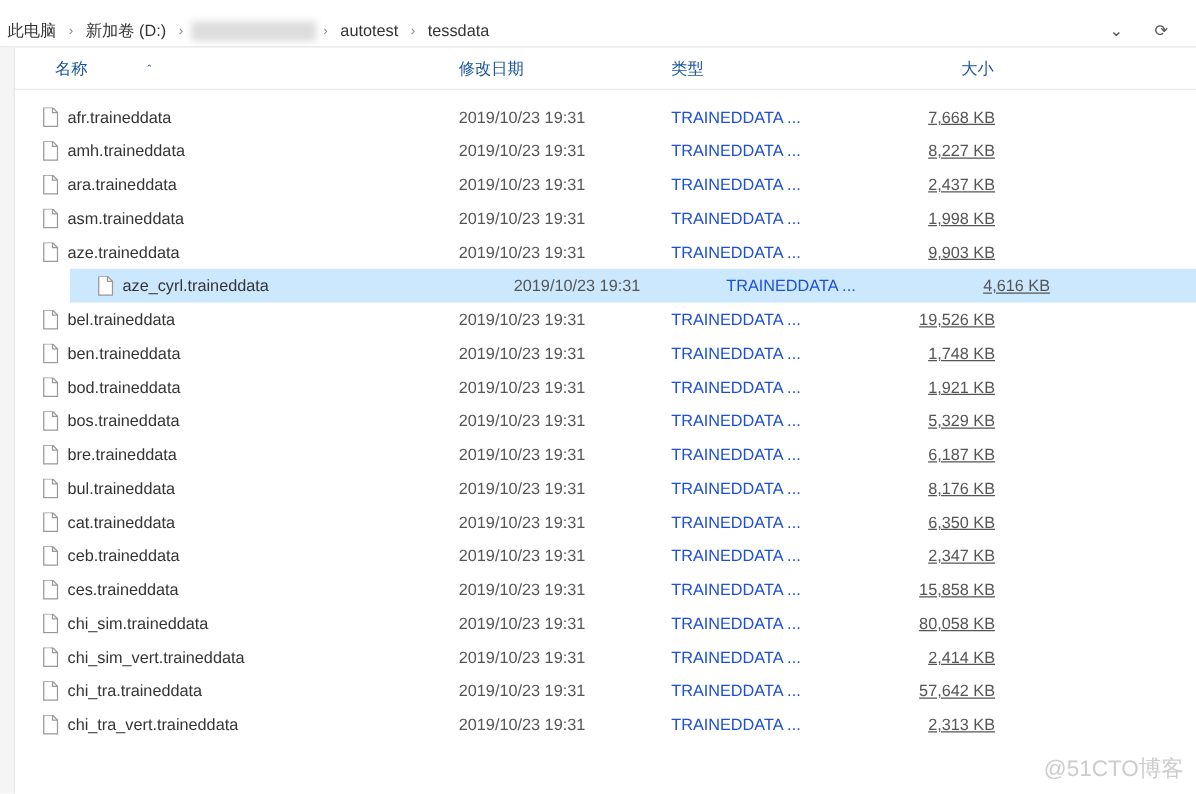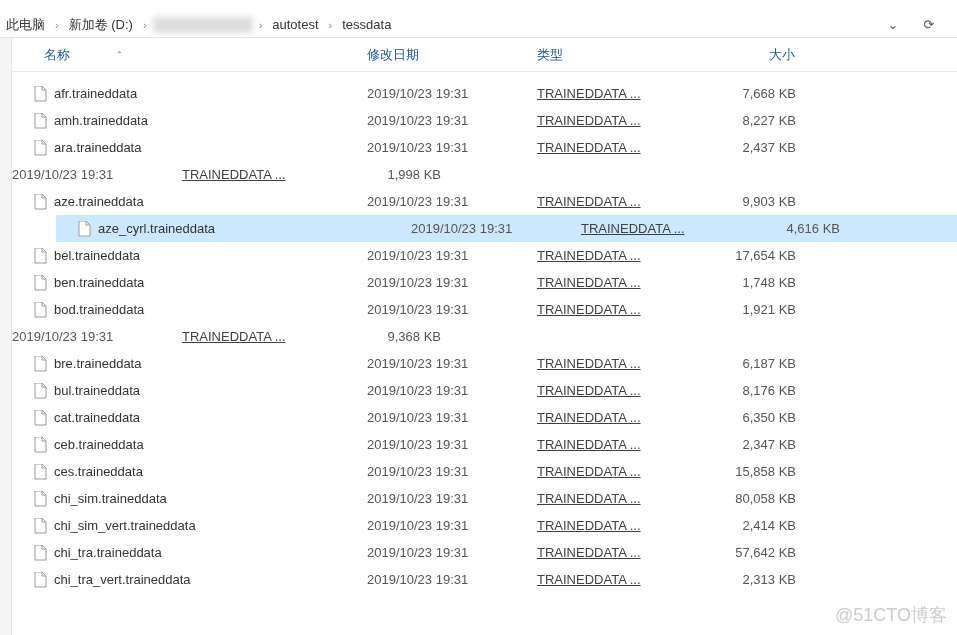--- a/index.html
+++ b/index.html
@@ -122,26 +122,27 @@
       height: 18px;
       display: inline-flex;
       align-items: center;
       justify-content: center;
     }
     .file-icon svg {
       width: 14px;
       height: 16px;
     }
     .row-date { width: 170px; color: #555; }
-    .row-type { width: 165px; color: #404040; text-decoration: underline; }
+    .row-type { width: 165px; color: #1d4ed8; }
     .row-size {
       width: 110px;
       text-align: right;
       padding-right: 16px;
       color: #555;
+      text-decoration: underline;
     }
     .watermark {
       position: absolute;
       bottom: 8px;
       right: 10px;
       color: #ccc;
       font-size: 18px;
       pointer-events: none;
     }
   </style>
@@ -223,20 +224,29 @@
                 <path d="M9 0 L9 4 L13 4" fill="none" stroke="#999" stroke-width="1"></path>
               </svg>
             </span>
             <span>ara.traineddata</span>
           </div>
           <div class="row-date">2019/10/23 19:31</div>
           <div class="row-type">TRAINEDDATA ...</div>
           <div class="row-size">2,437 KB</div>
         </div>
         <div class="file-row">
+          <div class="row-name">
+            <span class="file-icon">
+              <svg viewBox="0 0 14 16">
+                <path d="M2 0 L9 0 L13 4 L13 15 L2 15 Z" fill="#fff" stroke="#999" stroke-width="1"></path>
+                <path d="M9 0 L9 4 L13 4" fill="none" stroke="#999" stroke-width="1"></path>
+              </svg>
+            </span>
+            <span>asm.traineddata</span>
+          </div>
           <div class="row-date">2019/10/23 19:31</div>
           <div class="row-type">TRAINEDDATA ...</div>
           <div class="row-size">1,998 KB</div>
         </div>
         <div class="file-row">
           <div class="row-name">
             <span class="file-icon">
               <svg viewBox="0 0 14 16">
                 <path d="M2 0 L9 0 L13 4 L13 15 L2 15 Z" fill="#fff" stroke="#999" stroke-width="1"></path>
                 <path d="M9 0 L9 4 L13 4" fill="none" stroke="#999" stroke-width="1"></path>
@@ -267,21 +277,21 @@
             <span class="file-icon">
               <svg viewBox="0 0 14 16">
                 <path d="M2 0 L9 0 L13 4 L13 15 L2 15 Z" fill="#fff" stroke="#999" stroke-width="1"></path>
                 <path d="M9 0 L9 4 L13 4" fill="none" stroke="#999" stroke-width="1"></path>
               </svg>
             </span>
             <span>bel.traineddata</span>
           </div>
           <div class="row-date">2019/10/23 19:31</div>
           <div class="row-type">TRAINEDDATA ...</div>
-          <div class="row-size">17,654 KB</div>
+          <div class="row-size">19,526 KB</div>
         </div>
         <div class="file-row">
           <div class="row-name">
             <span class="file-icon">
               <svg viewBox="0 0 14 16">
                 <path d="M2 0 L9 0 L13 4 L13 15 L2 15 Z" fill="#fff" stroke="#999" stroke-width="1"></path>
                 <path d="M9 0 L9 4 L13 4" fill="none" stroke="#999" stroke-width="1"></path>
               </svg>
             </span>
             <span>ben.traineddata</span>
@@ -298,23 +308,32 @@
                 <path d="M9 0 L9 4 L13 4" fill="none" stroke="#999" stroke-width="1"></path>
               </svg>
             </span>
             <span>bod.traineddata</span>
           </div>
           <div class="row-date">2019/10/23 19:31</div>
           <div class="row-type">TRAINEDDATA ...</div>
           <div class="row-size">1,921 KB</div>
         </div>
         <div class="file-row">
-          <div class="row-date">2019/10/23 19:31</div>
-          <div class="row-type">TRAINEDDATA ...</div>
-          <div class="row-size">9,368 KB</div>
+          <div class="row-name">
+            <span class="file-icon">
+              <svg viewBox="0 0 14 16">
+                <path d="M2 0 L9 0 L13 4 L13 15 L2 15 Z" fill="#fff" stroke="#999" stroke-width="1"></path>
+                <path d="M9 0 L9 4 L13 4" fill="none" stroke="#999" stroke-width="1"></path>
+              </svg>
+            </span>
+            <span>bos.traineddata</span>
+          </div>
+          <div class="row-date">2019/10/23 19:31</div>
+          <div class="row-type">TRAINEDDATA ...</div>
+          <div class="row-size">5,329 KB</div>
         </div>
         <div class="file-row">
           <div class="row-name">
             <span class="file-icon">
               <svg viewBox="0 0 14 16">
                 <path d="M2 0 L9 0 L13 4 L13 15 L2 15 Z" fill="#fff" stroke="#999" stroke-width="1"></path>
                 <path d="M9 0 L9 4 L13 4" fill="none" stroke="#999" stroke-width="1"></path>
               </svg>
             </span>
             <span>bre.traineddata</span>

